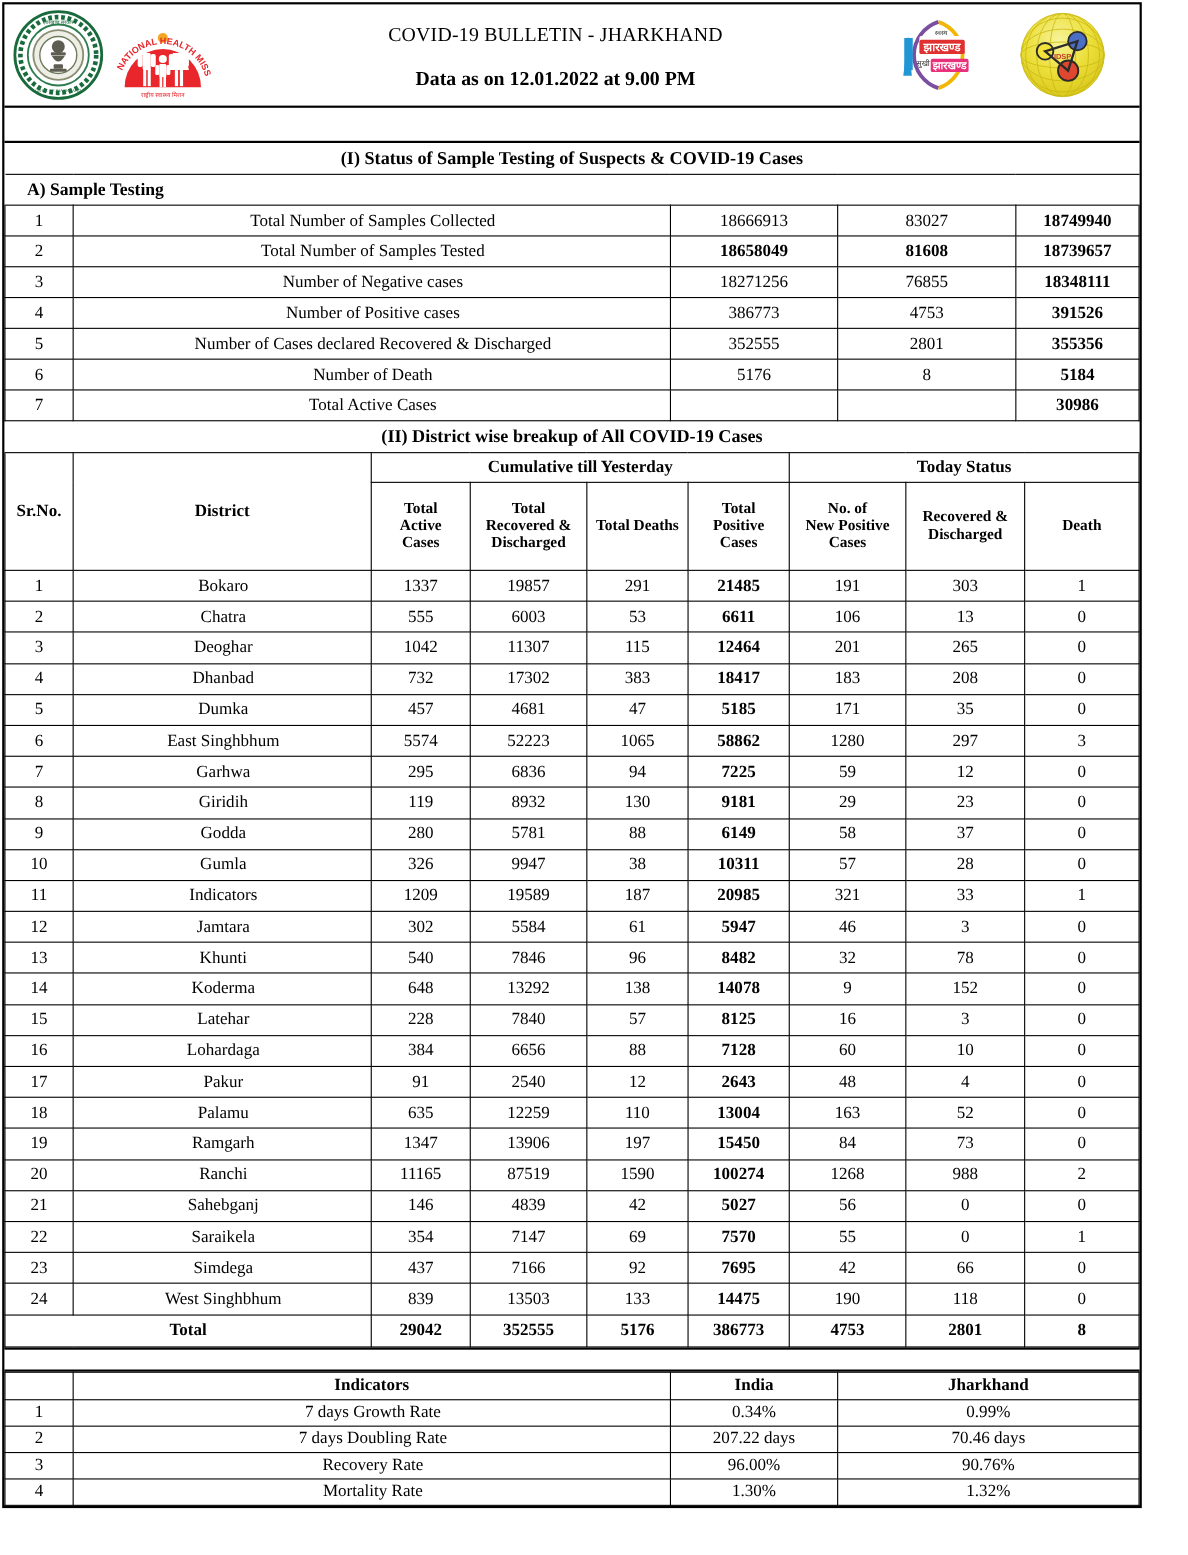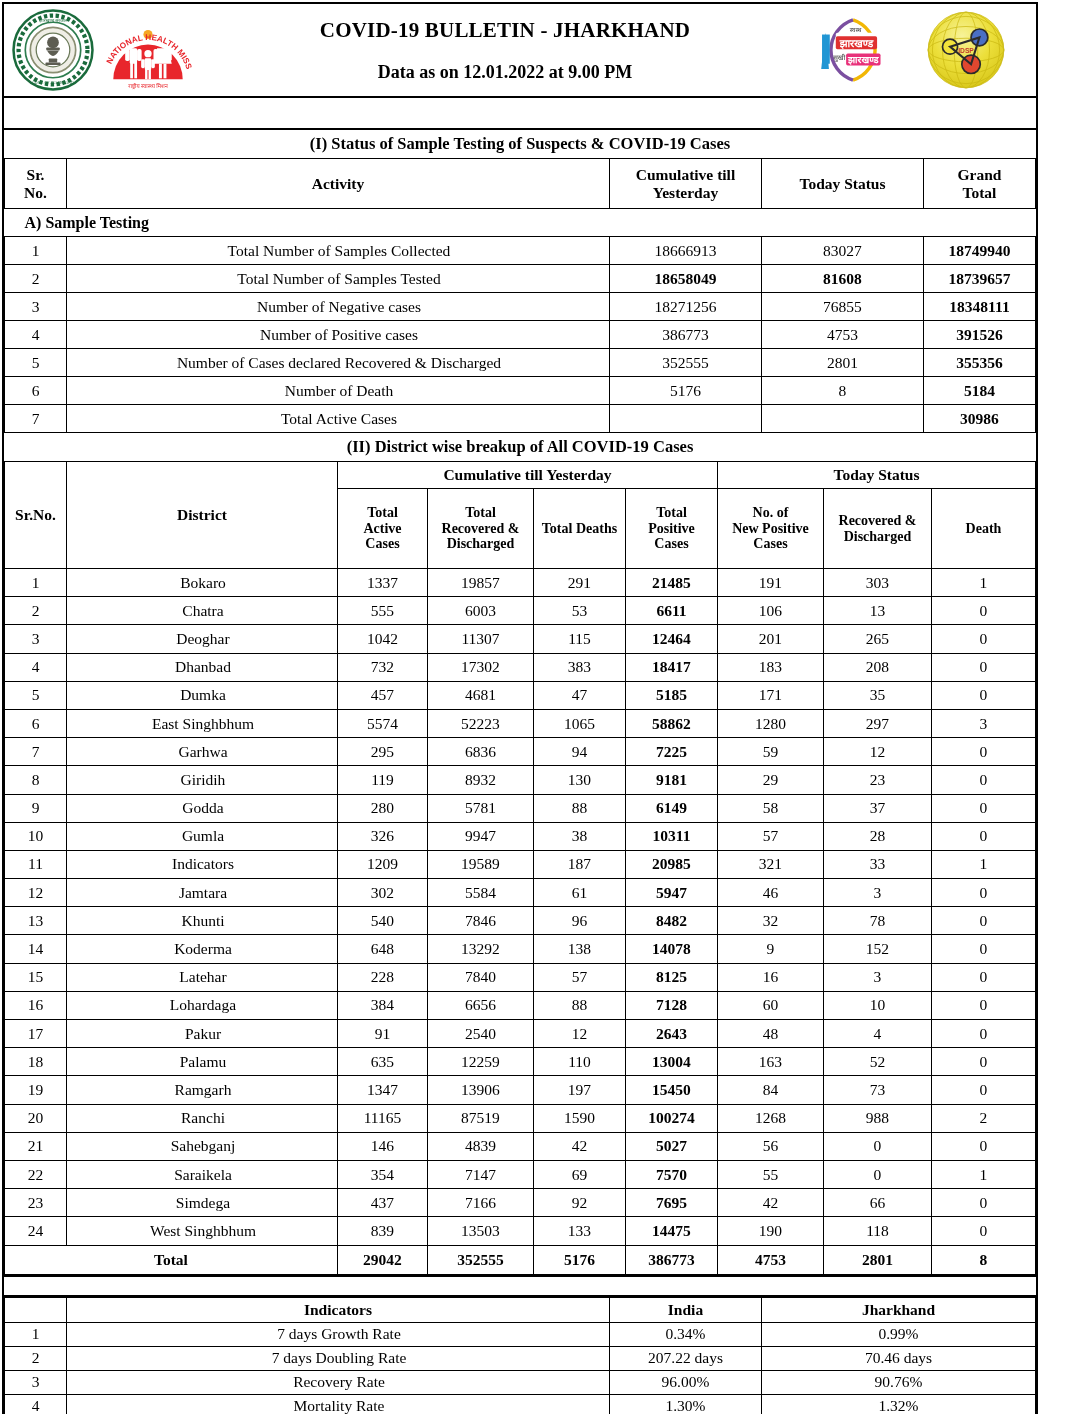--- a/index.html
+++ b/index.html
@@ -55,22 +55,22 @@
     width: 200px;
     flex: 0 0 auto;
     justify-content: space-between;
   }
   .title-block {
     flex: 1 1 auto;
     text-align: center;
     line-height: 1.0;
   }
   .title-main {
-    font-size: 21px;
-    font-weight: bold;
+    font-size: 18px;
+    font-weight: normal;
     letter-spacing: .2px;
     margin-top: 1px;
   }
   .title-sub {
     font-size: 18px;
     font-weight: bold;
     margin-top: 22px;
   }
 
   
@@ -257,36 +257,20 @@
       <colgroup>
         <col style="width:62px">
         <col>
         <col style="width:152px">
         <col style="width:162px">
         <col style="width:112px">
       </colgroup>
       <tbody>
         <tr class="sect-title">
           <td colspan="5">(I) Status of Sample Testing of Suspects &amp; COVID-19 Cases</td>
-        </tr>
-        <tr class="hdr">
-          <td>
-            <span>Sr.</span><br>
-            <span>No.</span>
-          </td>
-          <td>Activity</td>
-          <td>
-            <span>Cumulative till</span><br>
-            <span>Yesterday</span>
-          </td>
-          <td>Today Status</td>
-          <td>
-            <span>Grand</span><br>
-            <span>Total</span>
-          </td>
         </tr>
         <tr class="grp">
           <td colspan="5">A) Sample Testing</td>
         </tr>
       </tbody>
       <tbody id="sample-rows">
           <tr>
             <td class="center">1</td>
             <td class="left">Total Number of Samples Collected</td>
             <td class="numeric">18666913</td>

